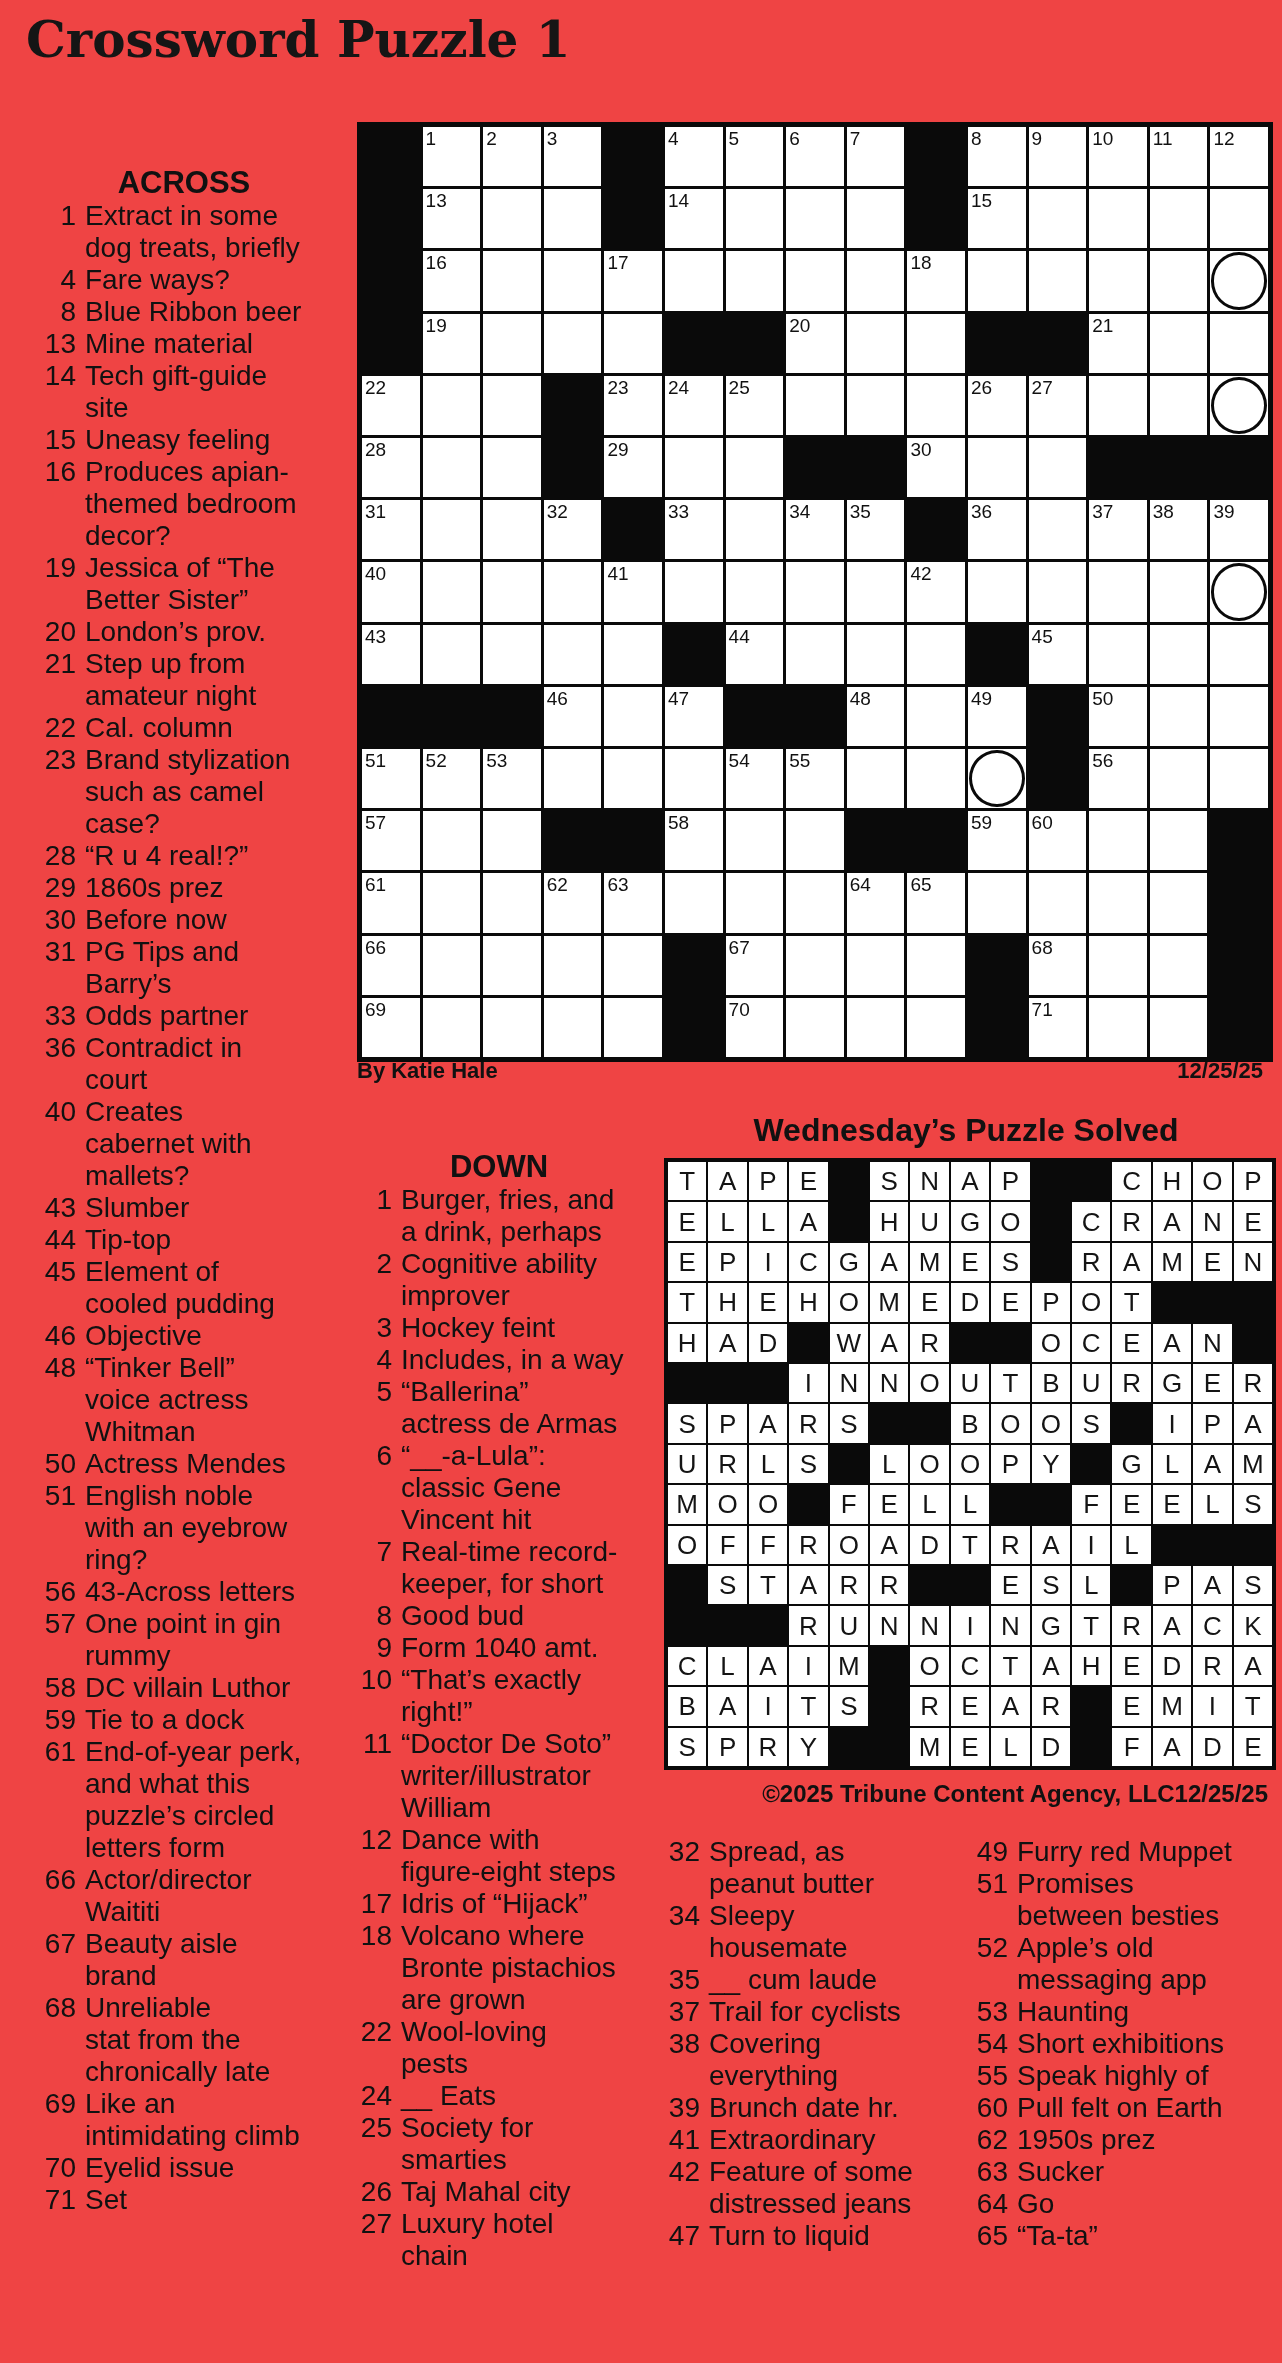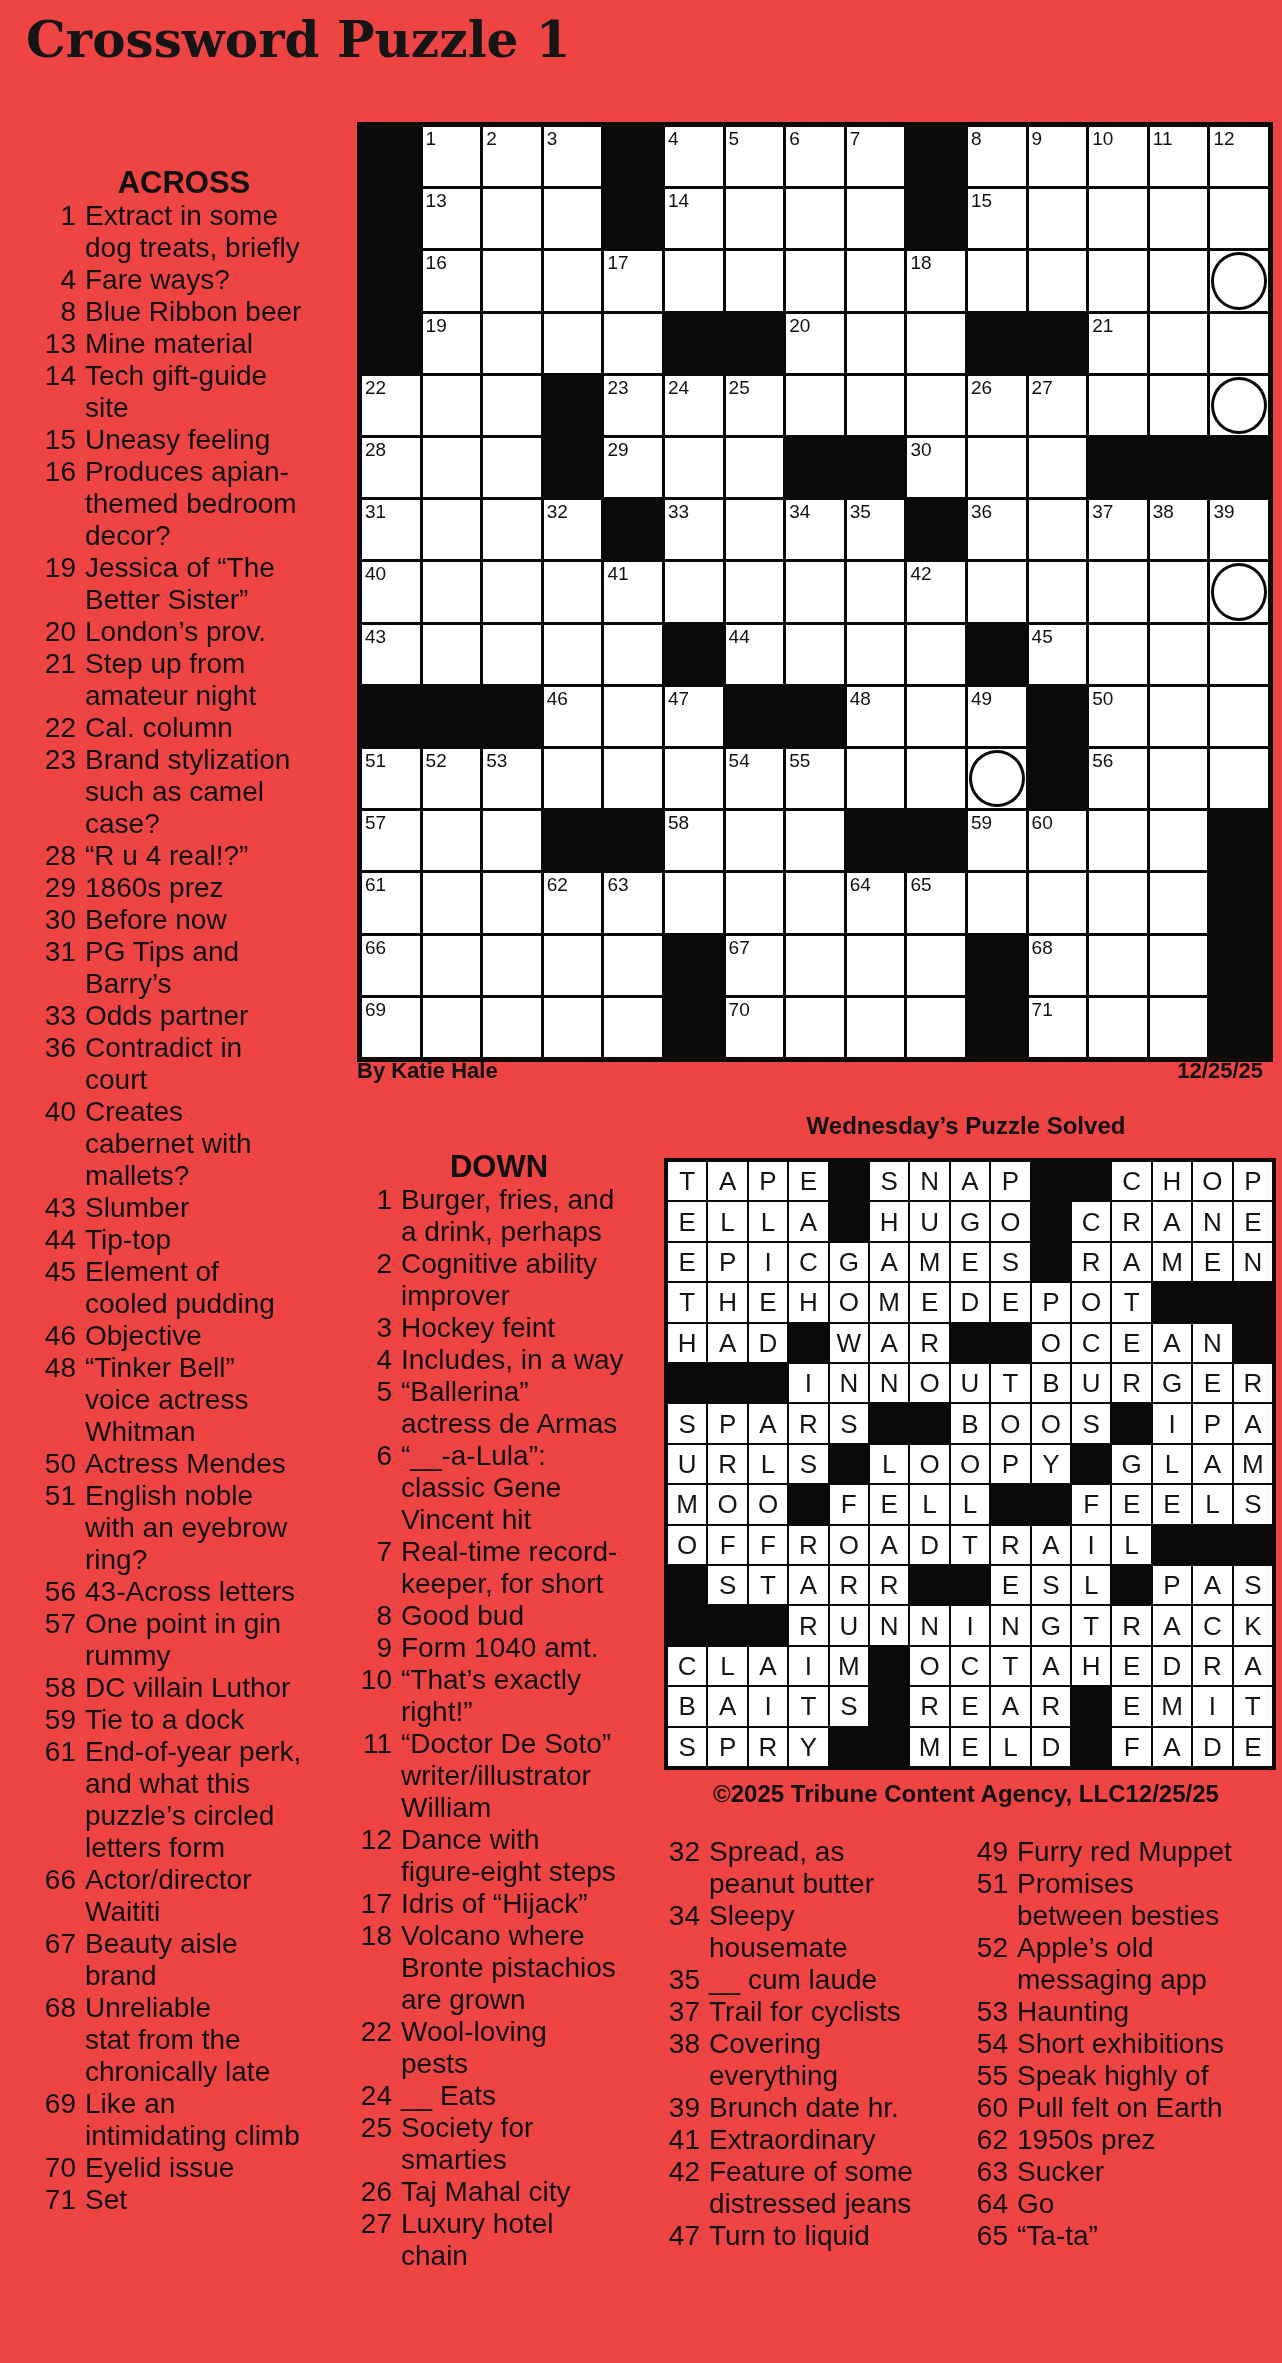--- a/index.html
+++ b/index.html
@@ -31,23 +31,23 @@
   .cell{position:relative;background:#ffffff;}
   .cell.black{background:#0a0a0a;}
   .cnum{position:absolute;top:0;left:3px;font-size:19px;line-height:23px;color:#111;}
   .letter{position:absolute;inset:0;display:flex;align-items:center;justify-content:center;
         font-size:26px;color:#141414;padding-top:1px;}
   .circle{position:absolute;inset:1px;border:3px solid #0a0a0a;border-radius:50%;}
   
   .byline-row{position:absolute;left:357px;top:1058px;width:906px;display:flex;
         justify-content:space-between;font-weight:700;font-size:22px;}
   .solved-title{position:absolute;left:664px;top:1112px;width:604px;text-align:center;
-        font-weight:700;font-size:24px;}
+        font-weight:700;font-size:32px;}
   .copyright-row{position:absolute;left:664px;top:1780px;width:604px;display:flex;
-        justify-content:center;font-weight:700;font-size:24px;}
+        justify-content:flex-end;font-weight:700;font-size:24px;}
 </style>
 </head>
 <body>
 
 <div class="page">
   <div class="page-title">Crossword Puzzle 1</div>
 
   <div class="clue-col" id="across-col">
     <div class="col-header">ACROSS</div>
     <div id="across-list">

